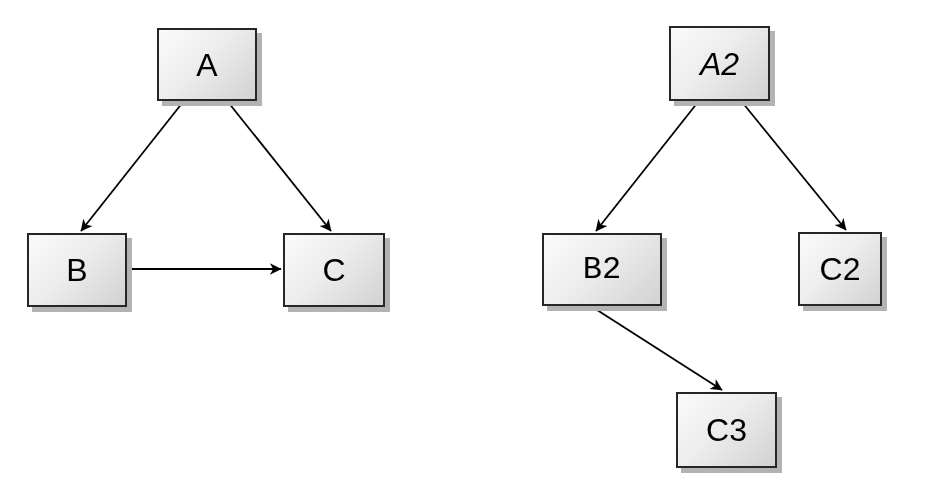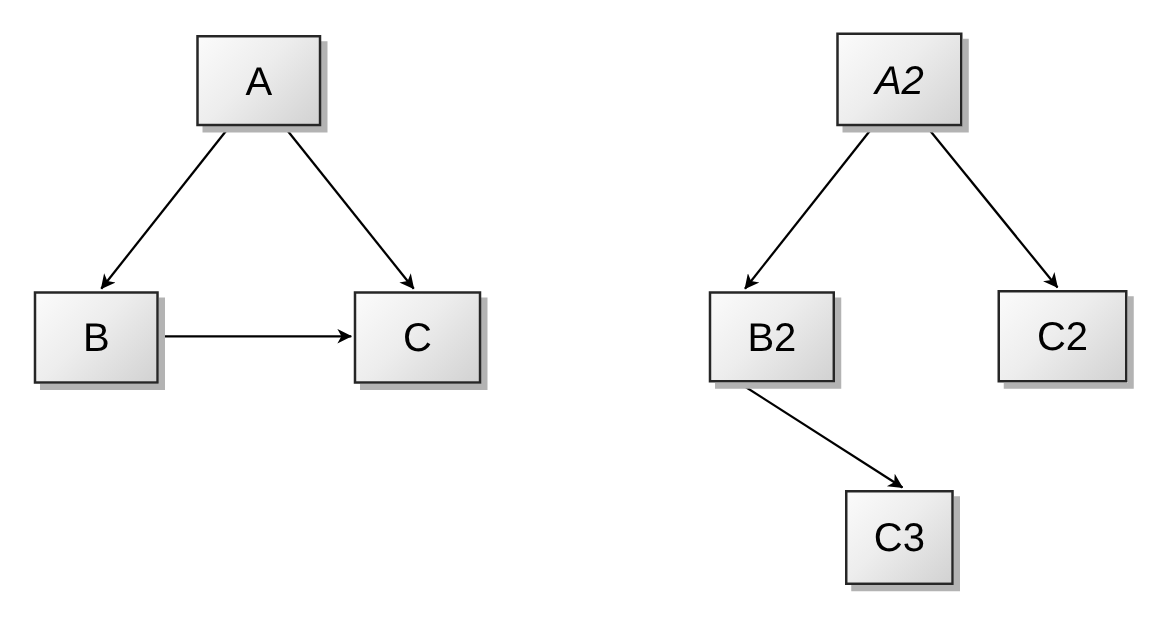--- a/index.html
+++ b/index.html
@@ -71,23 +71,23 @@
       </div>
       <div class="node" style="left: 27px; top: 233px; width: 100px; height: 74px;">
         <span class="node-label">B</span>
       </div>
       <div class="node" style="left: 283px; top: 233px; width: 102px; height: 74px;">
         <span class="node-label">C</span>
       </div>
       <div class="node" style="left: 669px; top: 26px; width: 101px; height: 75px; font-style: italic;">
         <span class="node-label">A2</span>
       </div>
-      <div class="node" style="left: 567px; top: 233px; width: 101px; height: 73px;">
+      <div class="node" style="left: 542px; top: 233px; width: 120px; height: 73px; font-family: Liberation Mono, monospace;">
         <span class="node-label">B2</span>
       </div>
-      <div class="node" style="left: 798px; top: 232px; width: 104px; height: 74px;">
+      <div class="node" style="left: 798px; top: 232px; width: 84px; height: 74px;">
         <span class="node-label">C2</span>
       </div>
-      <div class="node" style="left: 676px; top: 392px; width: 87px; height: 76px;">
+      <div class="node" style="left: 676px; top: 392px; width: 101px; height: 76px;">
         <span class="node-label">C3</span>
       </div>
     </div>
 </div>
 
 </body></html>

